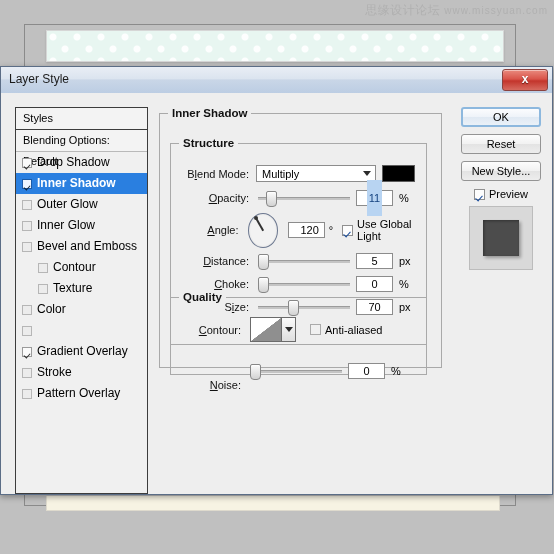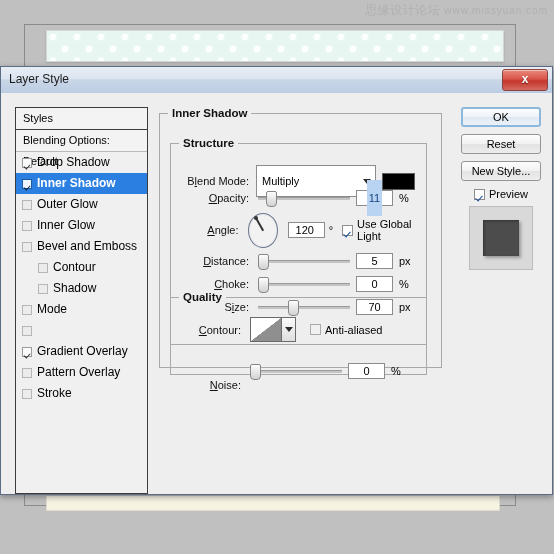--- a/index.html
+++ b/index.html
@@ -120,21 +120,21 @@
   #grp-inner{left:0;top:0;width:281px;height:259px;}
   #grp-structure{left:10px;top:18px;width:255px;height:206px;}
   #grp-quality{left:10px;top:172px;width:255px;height:82px;}
 
   .fld{position:absolute;display:flex;align-items:center;}
   .lbl{text-align:right;font-size:11px;color:#111;}
   .u{text-decoration:underline;}
 
   
   .combo{
-    height:32px;border:1px solid #8c8c8c;background:#fff;
+    height:17px;border:1px solid #8c8c8c;background:#fff;
     position:relative;box-sizing:border-box;font-size:11px;
     display:flex;align-items:center;cursor:pointer;
   }
   .combo .val{padding-left:5px;flex:1;}
   .combo .arw{
     width:16px;height:100%;display:flex;align-items:center;justify-content:center;
   }
   .tri-d{
     width:0;height:0;border-left:4px solid transparent;border-right:4px solid transparent;
     border-top:5px solid #2b2b2b;
@@ -281,40 +281,40 @@
           <div class="style-row">
             <span class="cb dis"></span>
             <span>Bevel and Emboss</span>
           </div>
           <div class="style-row indent">
             <span class="cb dis"></span>
             <span>Contour</span>
           </div>
           <div class="style-row indent">
             <span class="cb dis"></span>
-            <span>Shadow</span>
-          </div>
-          <div class="style-row">
-            <span class="cb dis"></span>
-            <span>Mode</span>
+            <span>Texture</span>
+          </div>
+          <div class="style-row">
+            <span class="cb dis"></span>
+            <span>Color</span>
           </div>
           <div class="style-row">
             <span class="cb dis"></span>
           </div>
           <div class="style-row">
             <span class="cb on"></span>
             <span>Gradient Overlay</span>
           </div>
           <div class="style-row">
             <span class="cb dis"></span>
+            <span>Stroke</span>
+          </div>
+          <div class="style-row">
+            <span class="cb dis"></span>
             <span>Pattern Overlay</span>
-          </div>
-          <div class="style-row">
-            <span class="cb dis"></span>
-            <span>Stroke</span>
           </div>
         </div>
     </div>
 
     <div id="main-panel">
 
       <fieldset class="grp" id="grp-inner">
         <legend>Inner Shadow</legend>
 
         <fieldset class="grp" id="grp-structure">
@@ -348,21 +348,21 @@
           </div>
 
           <div class="fld" style="left:8px;top:62px;width:245px;height:38px;">
             <div class="lbl" style="width:70px;">
               <span class="u">A</span>ngle:
             </div>
             <div class="dial" style="margin-left:9px;">
               <div class="hand" style="transform: rotate(-120deg);"></div>
               <div class="knob" style="left: calc(50% - 9px); top: calc(50% - 14.1244px);"></div>
             </div>
-            <div class="num" style="width:42px;margin-left:10px;text-align:left;padding-left:7px;">
+            <div class="num" style="width:42px;margin-left:10px;text-align:center;padding-left:7px;">
               <span>120</span>
             </div>
             <div class="unit" style="margin-left:4px;">°</div>
             <div class="ck-label" style="margin-left:9px;">
               <span class="ckbox on"></span>
               <span>Use Global Light</span>
             </div>
           </div>
 
           <div class="fld" style="left:8px;top:104px;width:240px;">

